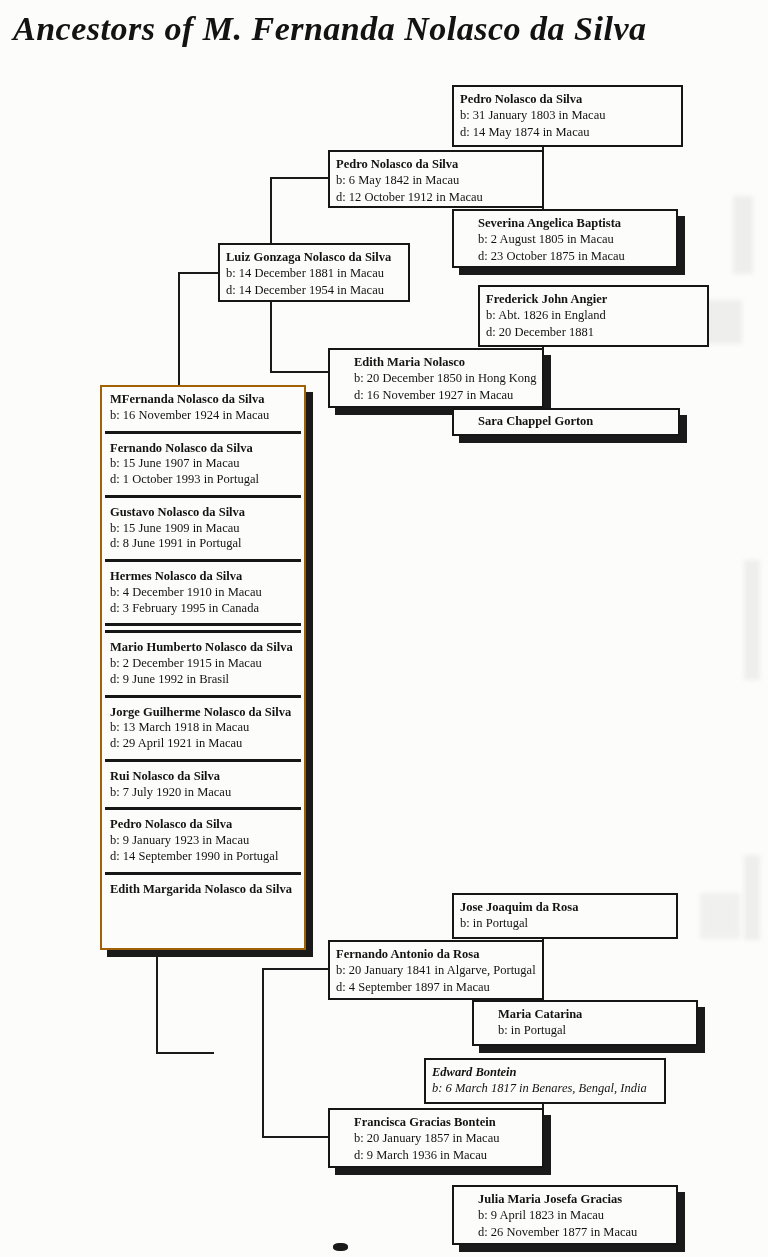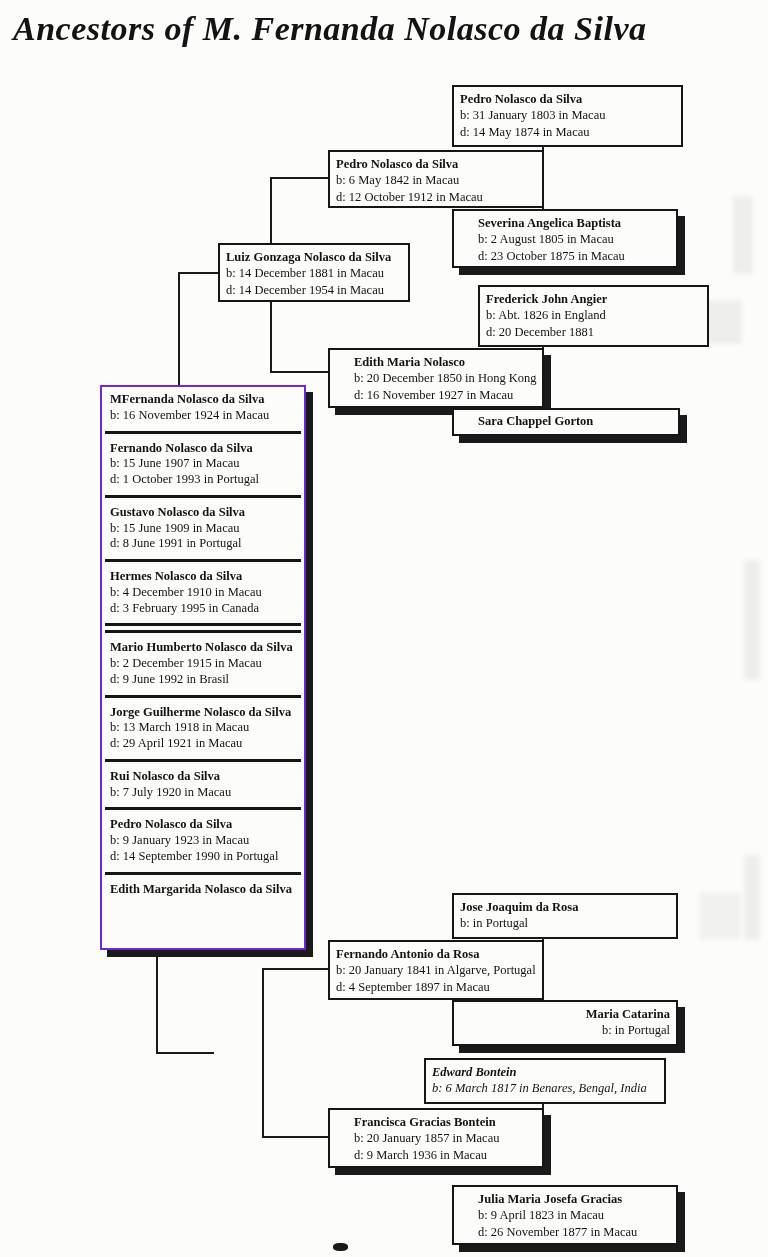--- a/index.html
+++ b/index.html
@@ -16,21 +16,21 @@
     position:absolute;box-sizing:border-box;
     border:2px solid #161616;background:#fcfcfb;
     padding:4px 6px;font-size:12.5px;line-height:1.3;overflow:hidden;
   }
   .pname{font-weight:bold;white-space:nowrap;}
   .pline{white-space:nowrap;}
   .shadow{box-shadow:7px 7px 0 0 #1a1a1a;padding-left:24px;}
   .vline,.hline{position:absolute;background:#1a1a1a;}
   #mainbox{
     position:absolute;box-sizing:border-box;left:100px;top:385px;width:206px;height:565px;
-    border:2px solid #6d28d9;background:#fcfcfb;box-shadow:7px 7px 0 0 #1a1a1a;
+    border:2px solid #a16207;background:#fcfcfb;box-shadow:7px 7px 0 0 #1a1a1a;
     font-size:12.5px;line-height:1.26;overflow:hidden;padding-top:2px;
   }
   .entry{padding:3px 8px 3px;}
   .divider{height:3px;background:#161616;margin:4px 3px;}
   .artifact{position:absolute;background:#8d8d8b;opacity:.12;filter:blur(2px);}
   .speck{position:absolute;background:#1a1a1a;border-radius:40%;}
 </style>
 </head>
 <body>
 
@@ -159,21 +159,21 @@
     <div class="pname">Jose Joaquim da Rosa</div>
     <div class="pline">b: in Portugal</div>
   </div>
 
   <div class="pbox" style="left:328px;top:940px;width:216px;height:60px;">
     <div class="pname">Fernando Antonio da Rosa</div>
     <div class="pline">b: 20 January 1841 in Algarve, Portugal</div>
     <div class="pline">d: 4 September 1897 in Macau</div>
   </div>
 
-  <div class="pbox shadow" style="left:452px;top:1000px;width:226px;height:46px;text-align:right;">
+  <div class="pbox shadow" style="left:472px;top:1000px;width:226px;height:46px;">
     <div class="pname">Maria Catarina</div>
     <div class="pline">b: in Portugal</div>
   </div>
 
 
   <div class="pbox" style="left:424px;top:1058px;width:242px;height:46px;font-style:italic;">
     <div class="pname">Edward Bontein</div>
     <div class="pline">b: 6 March 1817 in Benares, Bengal, India</div>
   </div>
 

